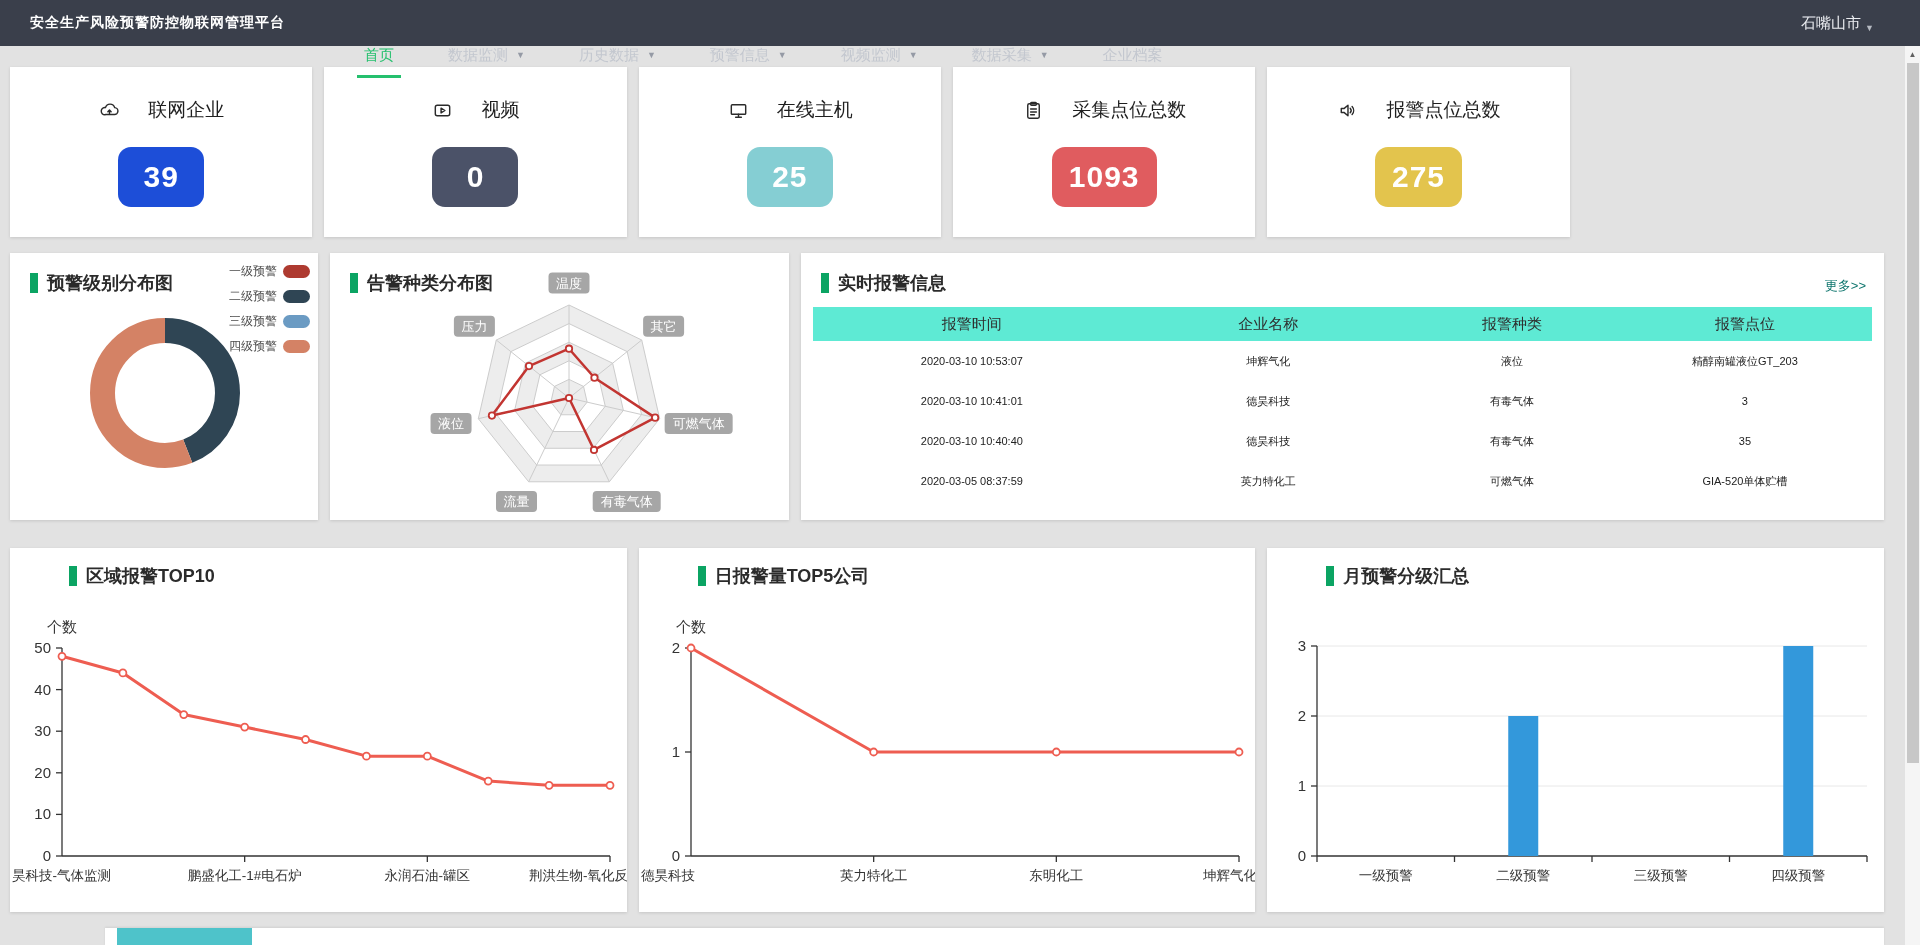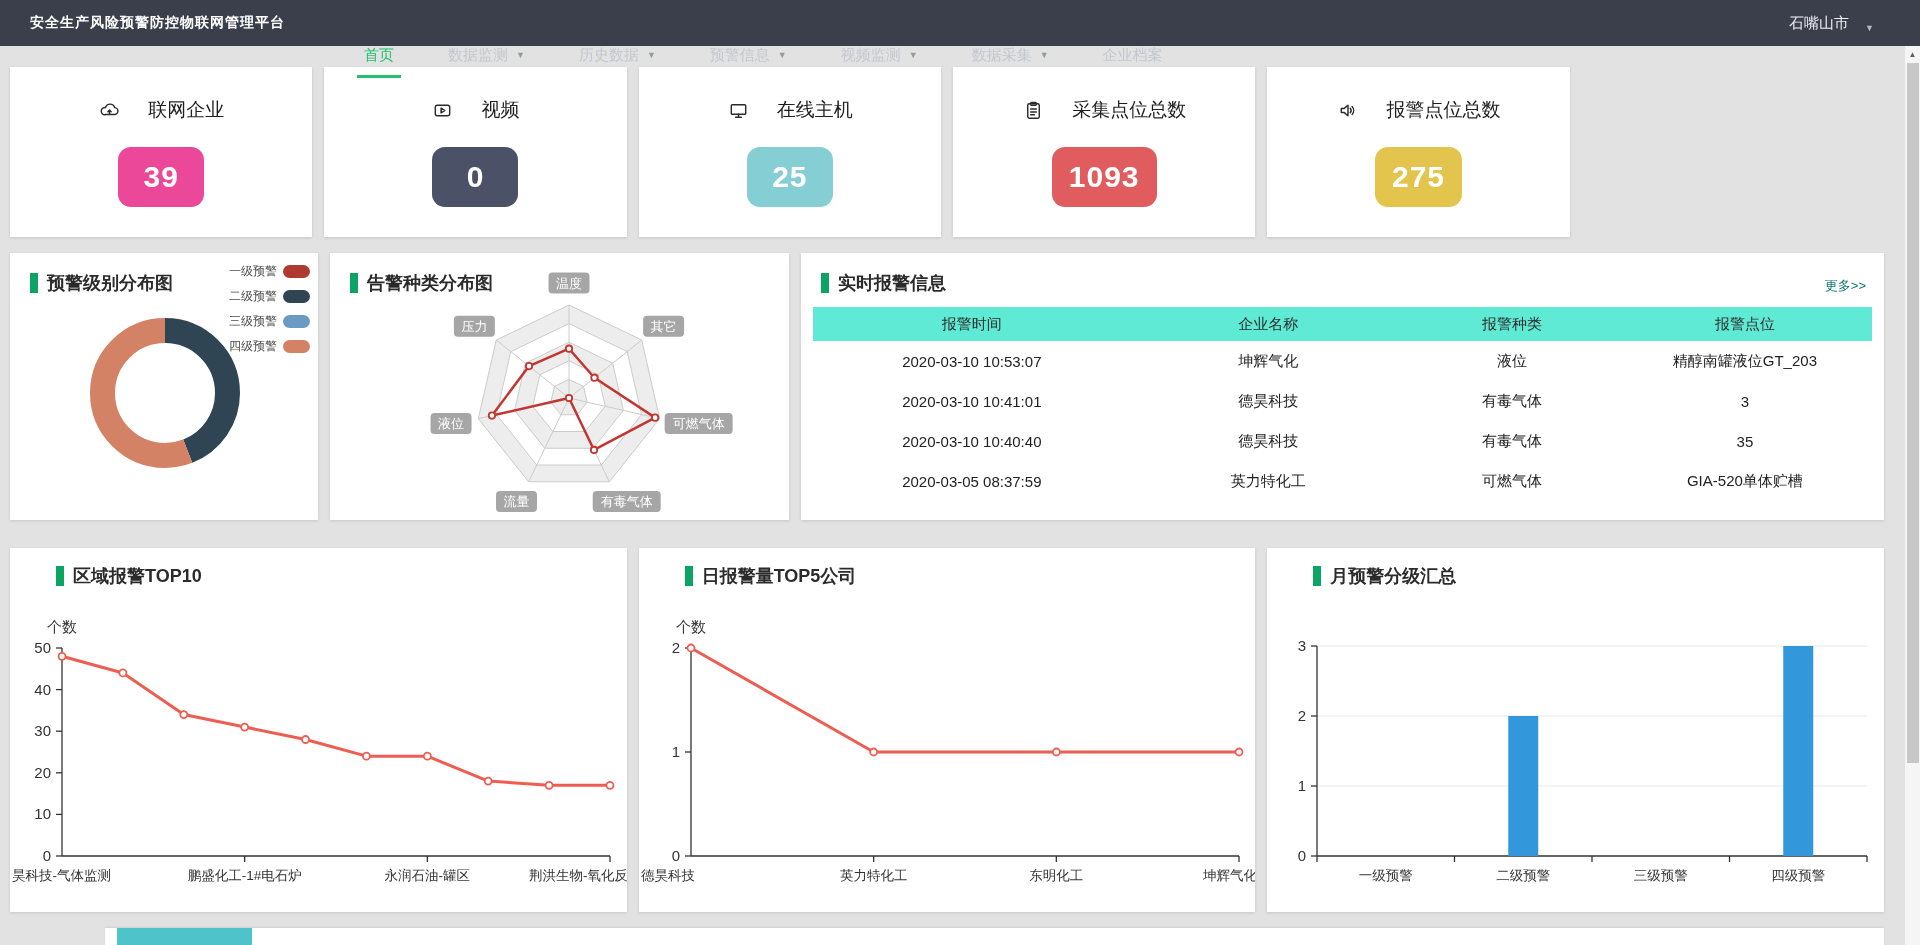--- a/index.html
+++ b/index.html
@@ -19,21 +19,21 @@
   .nav-menu { display:flex; height:100%; margin-left:52px; }
   .nav-item {
     position:relative; height:100%; display:flex; align-items:center; gap:8px;
     padding:0 27px; color:#c3c7cf; font-size:15px; cursor:pointer; white-space:nowrap;margin-top:32px;
   }
   .nav-item .caret { font-size:9px; color:#959aa5; }
   .nav-item.active { color:#25c06e; }
   .nav-item.active::after {
     content:""; position:absolute; left:20px; right:20px; bottom:0; height:3px; background:#25c06e;
   }
-  .nav-region { margin-left:auto; display:flex; align-items:flex-end; gap:16px;
+  .nav-region { margin-left:auto; display:flex; align-items:flex-end; gap:4px;
     color:#eceef2; font-size:15px; cursor:pointer; padding-right:16px; }
   .nav-region .caret { font-size:9px; color:#b6bac2; }
 
   
   .content { padding:21px 36px 0 10px; }
   .row1 { display:grid; grid-template-columns:repeat(6,1fr); gap:12px; }
   .row2 { display:grid; grid-template-columns:308px 459px 1fr; gap:12px; margin-top:16px; height:267px; }
   .row3 { display:grid; grid-template-columns:1fr 1fr 1fr; gap:12px; margin-top:28px; height:364px; }
   .panel { background:#fff; box-shadow:0 1px 3px rgba(0,0,0,.13); position:relative; overflow:hidden; }
 
@@ -49,38 +49,38 @@
     display:flex; align-items:center; justify-content:center;
     color:#fff; font-size:30px; font-weight:bold; letter-spacing:1px;
   }
 
   
   .ptitle {
     position:absolute; top:18px; left:20px; display:flex; align-items:center; gap:9px;
     font-size:18px; font-weight:bold; color:#2b2b2b; z-index:3; white-space:nowrap;
   }
   .pbar { width:8px; height:20px; background:#0ba463; display:inline-block; }
-  .row3 .ptitle { top:16px; left:22px;padding-left:24px; }
+  .row3 .ptitle { top:16px; left:35px;padding-left:24px; }
 
   
   .legend { position:absolute; top:10px; right:8px; display:flex; flex-direction:column; gap:8px; z-index:2; }
   .legend-row { display:flex; align-items:center; justify-content:flex-end; gap:6px; cursor:pointer; }
   .legend-label { font-size:12px; color:#4a4a4a; }
   .legend-pill { width:27px; height:13px; border-radius:7px; display:inline-block; }
 
   
   .more-link { position:absolute; top:24px; right:18px; font-size:13px; color:#0f766e; cursor:pointer; z-index:3; }
   .rt-table { margin:54px 12px 0 12px; }
   .rt-header {
     display:grid; grid-template-columns:30% 26% 20% 24%; background:#5eead4;
     height:34px; align-items:center; text-align:center; font-size:15px; color:#2e2e2e;
   }
   .rt-row {
     display:grid; grid-template-columns:30% 26% 20% 24%;
-    height:40px; align-items:center; text-align:center; font-size:15px; color:#222;
+    height:40px; align-items:center; text-align:center; font-size:11px; color:#222;
   }
 
   .chart-svg { position:absolute; left:0; top:42px; }
   .radar-svg, .donut-svg { position:absolute; left:0; top:0; }
 
   
   .bottom-strip { margin:16px 0 0 95px; height:18px; background:#ffffff; position:relative;
     box-shadow:0 -1px 2px rgba(0,0,0,.08); }
   .strip-thumb { position:absolute; left:12px; top:0; width:135px; height:100%; background:#4ec3ca; }
   .vscroll { position:absolute; right:0; top:46px; width:15px; height:899px; background:#f5f5f5; z-index:10; }
@@ -133,21 +133,21 @@
       <div class="card">
         <div class="card-head">
           <span>
             <svg width="23" height="23" viewBox="0 0 24 24" fill="none" stroke="#2b2b2b" stroke-width="1.5" stroke-linejoin="round" stroke-linecap="round">
               <path d="M7.2 16.5a3.8 3.8 0 1 1 .6-7.55A5 5 0 0 1 17.4 9a3.6 3.6 0 0 1-.4 7.2H8z"></path>
               <path d="M12 15.2v-3.4m-1.7 1.5L12 11.6l1.7 1.7"></path>
             </svg>
           </span>
           <span>联网企业</span>
         </div>
-        <div class="card-badge" style="background: #ec4899;">39</div>
+        <div class="card-badge" style="background: #1d4ed8;">39</div>
       </div>
       <div class="card">
         <div class="card-head">
           <span>
             <svg width="23" height="23" viewBox="0 0 24 24" fill="none" stroke="#2b2b2b" stroke-width="1.5" stroke-linejoin="round" stroke-linecap="round">
               <rect x="4.5" y="6.5" width="15" height="11" rx="2"></rect>
               <path d="M10.5 9.5l4 2.5-4 2.5z"></path>
             </svg>
           </span>
           <span>视频</span>

